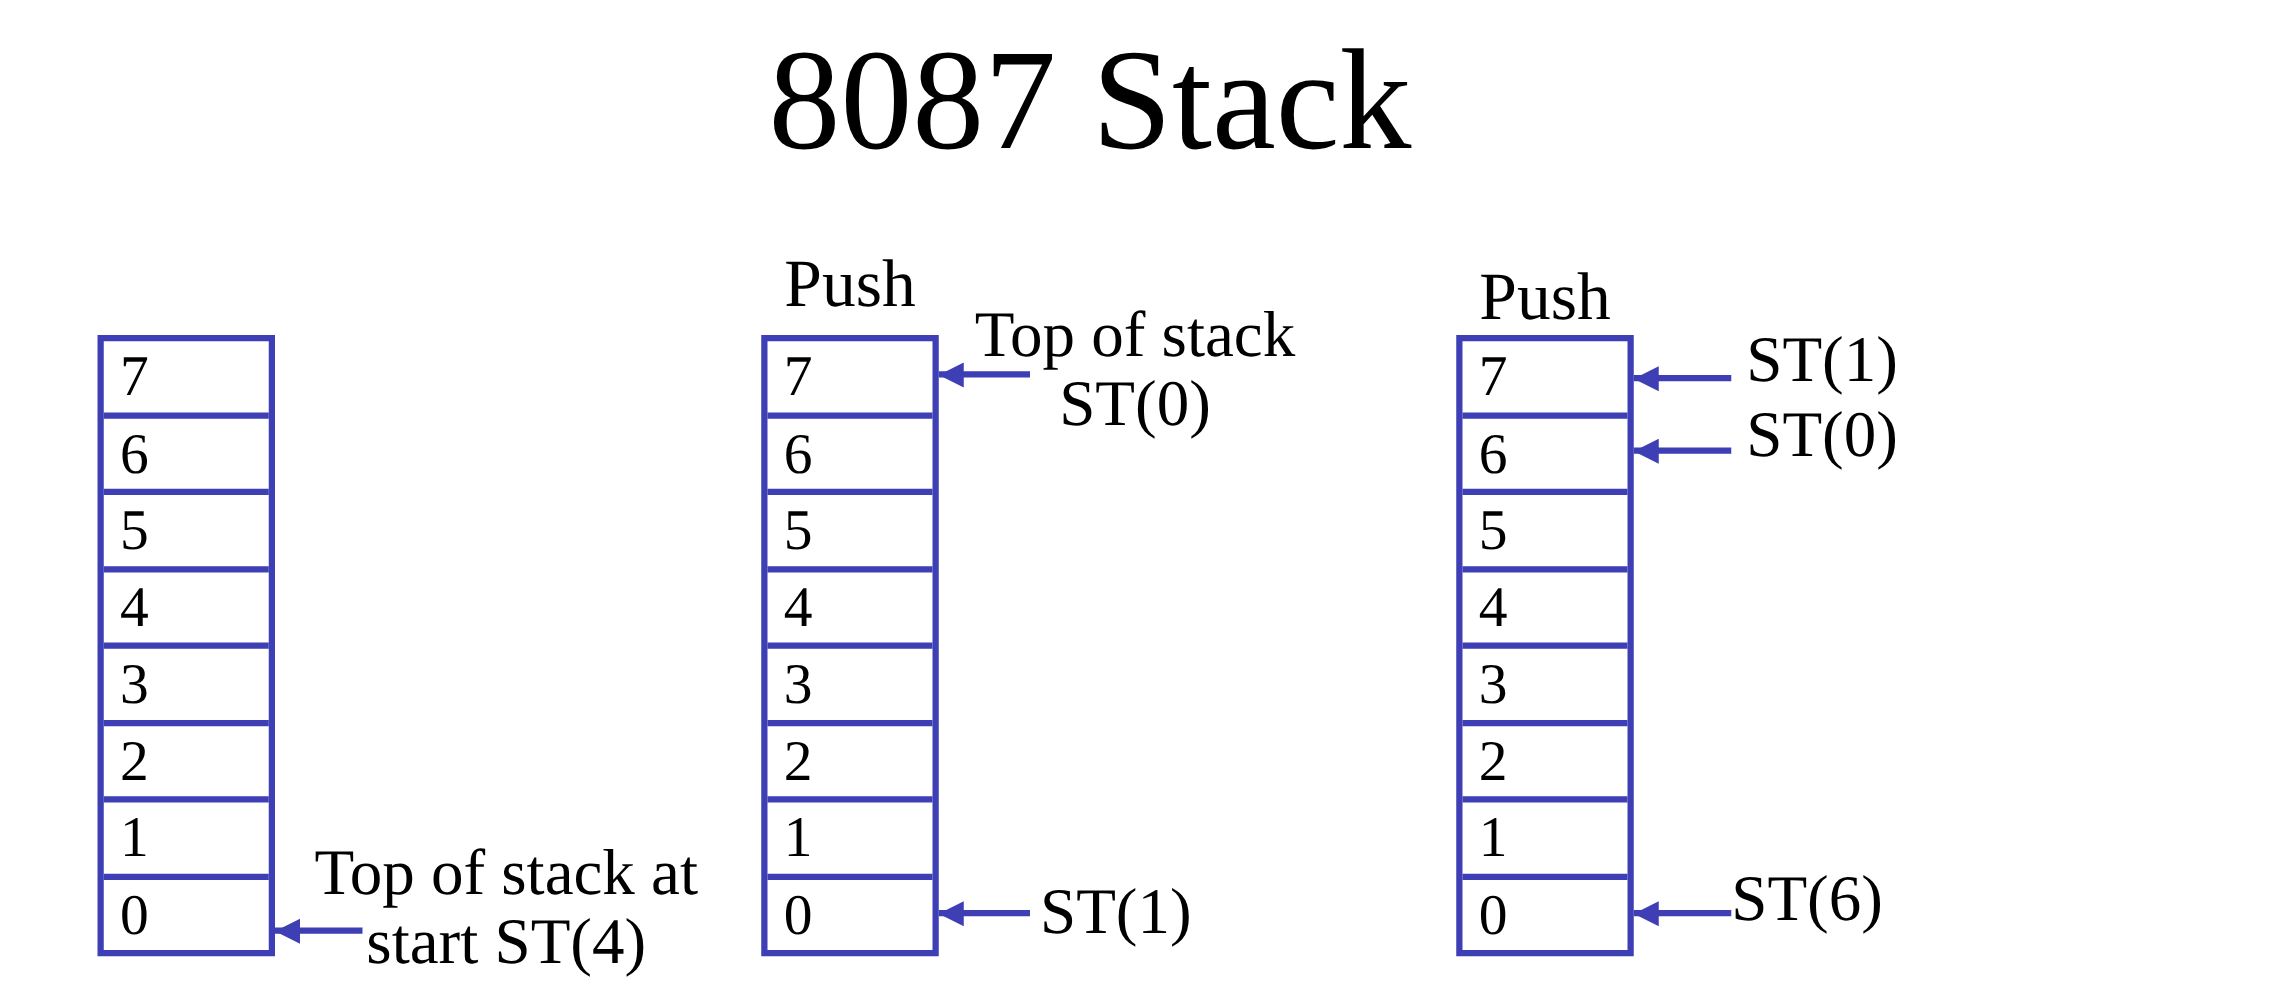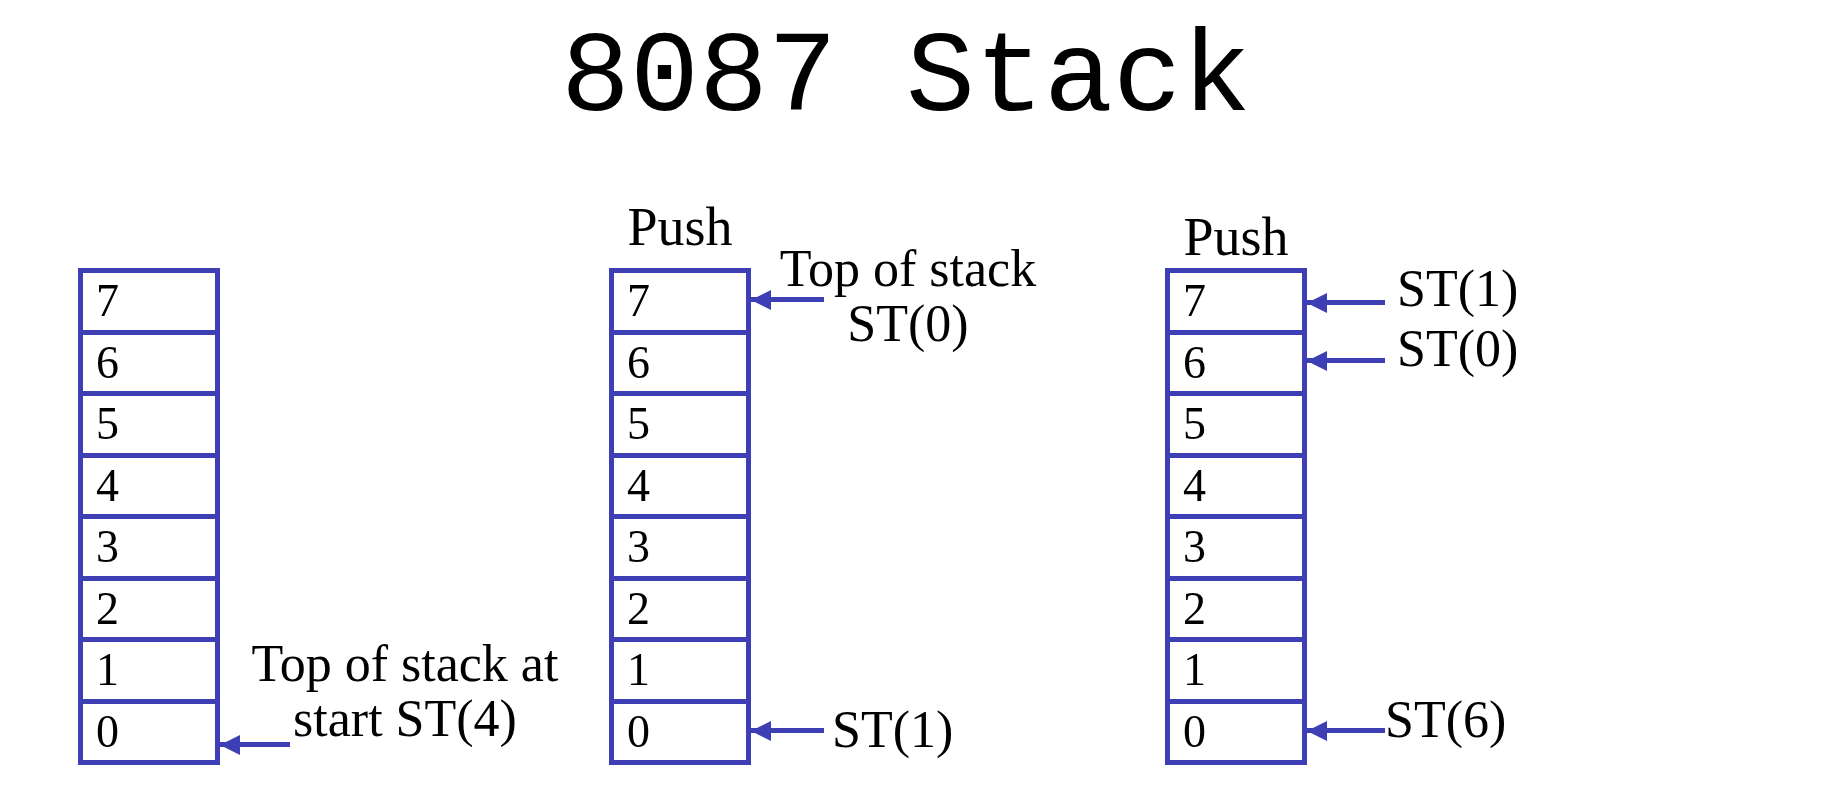--- a/index.html
+++ b/index.html
@@ -6,22 +6,22 @@
     --accent:#3E3EB5;
     --ink:#000000;
     --bg:#ffffff;
   }
   *{box-sizing:border-box;margin:0;padding:0}
   html,body{background:var(--bg)}
   body{font-family:"Liberation Serif","DejaVu Serif",serif;color:var(--ink)}
   .canvas{position:relative;width:1834px;height:800px;background:var(--bg);overflow:hidden}
 
   .title{
-    position:absolute;top:22px;left:906px;transform:translateX(-50%);
-    font-size:115px;font-weight:400;line-height:1;white-space:nowrap;font-family:Liberation Mono, monospace;
+    position:absolute;top:22px;left:872px;transform:translateX(-50%);
+    font-size:115px;font-weight:400;line-height:1;white-space:nowrap;
   }
 
   .push-label{
     position:absolute;width:142px;text-align:center;
     font-size:54px;line-height:1;white-space:nowrap;
   }
 
   .stack{
     position:absolute;width:142px;height:497px;top:268px;
     border:5px solid var(--accent);
@@ -77,21 +77,21 @@
       </div>
     <div class="cell">
         <span>1</span>
       </div>
     <div class="cell">
         <span>0</span>
       </div>
   </div>
 
   <div class="arrow" style="left:220px;top:742px;width:70px"></div>
-  <div class="anno centered" style="left:240px;top:636px;width:330px">
+  <div class="anno centered" style="left:240px;top:671px;width:330px">
     <div>Top of stack at</div>
     <div>start ST(4)</div>
   </div>
 
   <div class="push-label" style="left:609px;top:200px">Push</div>
   <div class="stack" style="left:609px">
     <div class="cell">
         <span>7</span>
       </div>
     <div class="cell">

